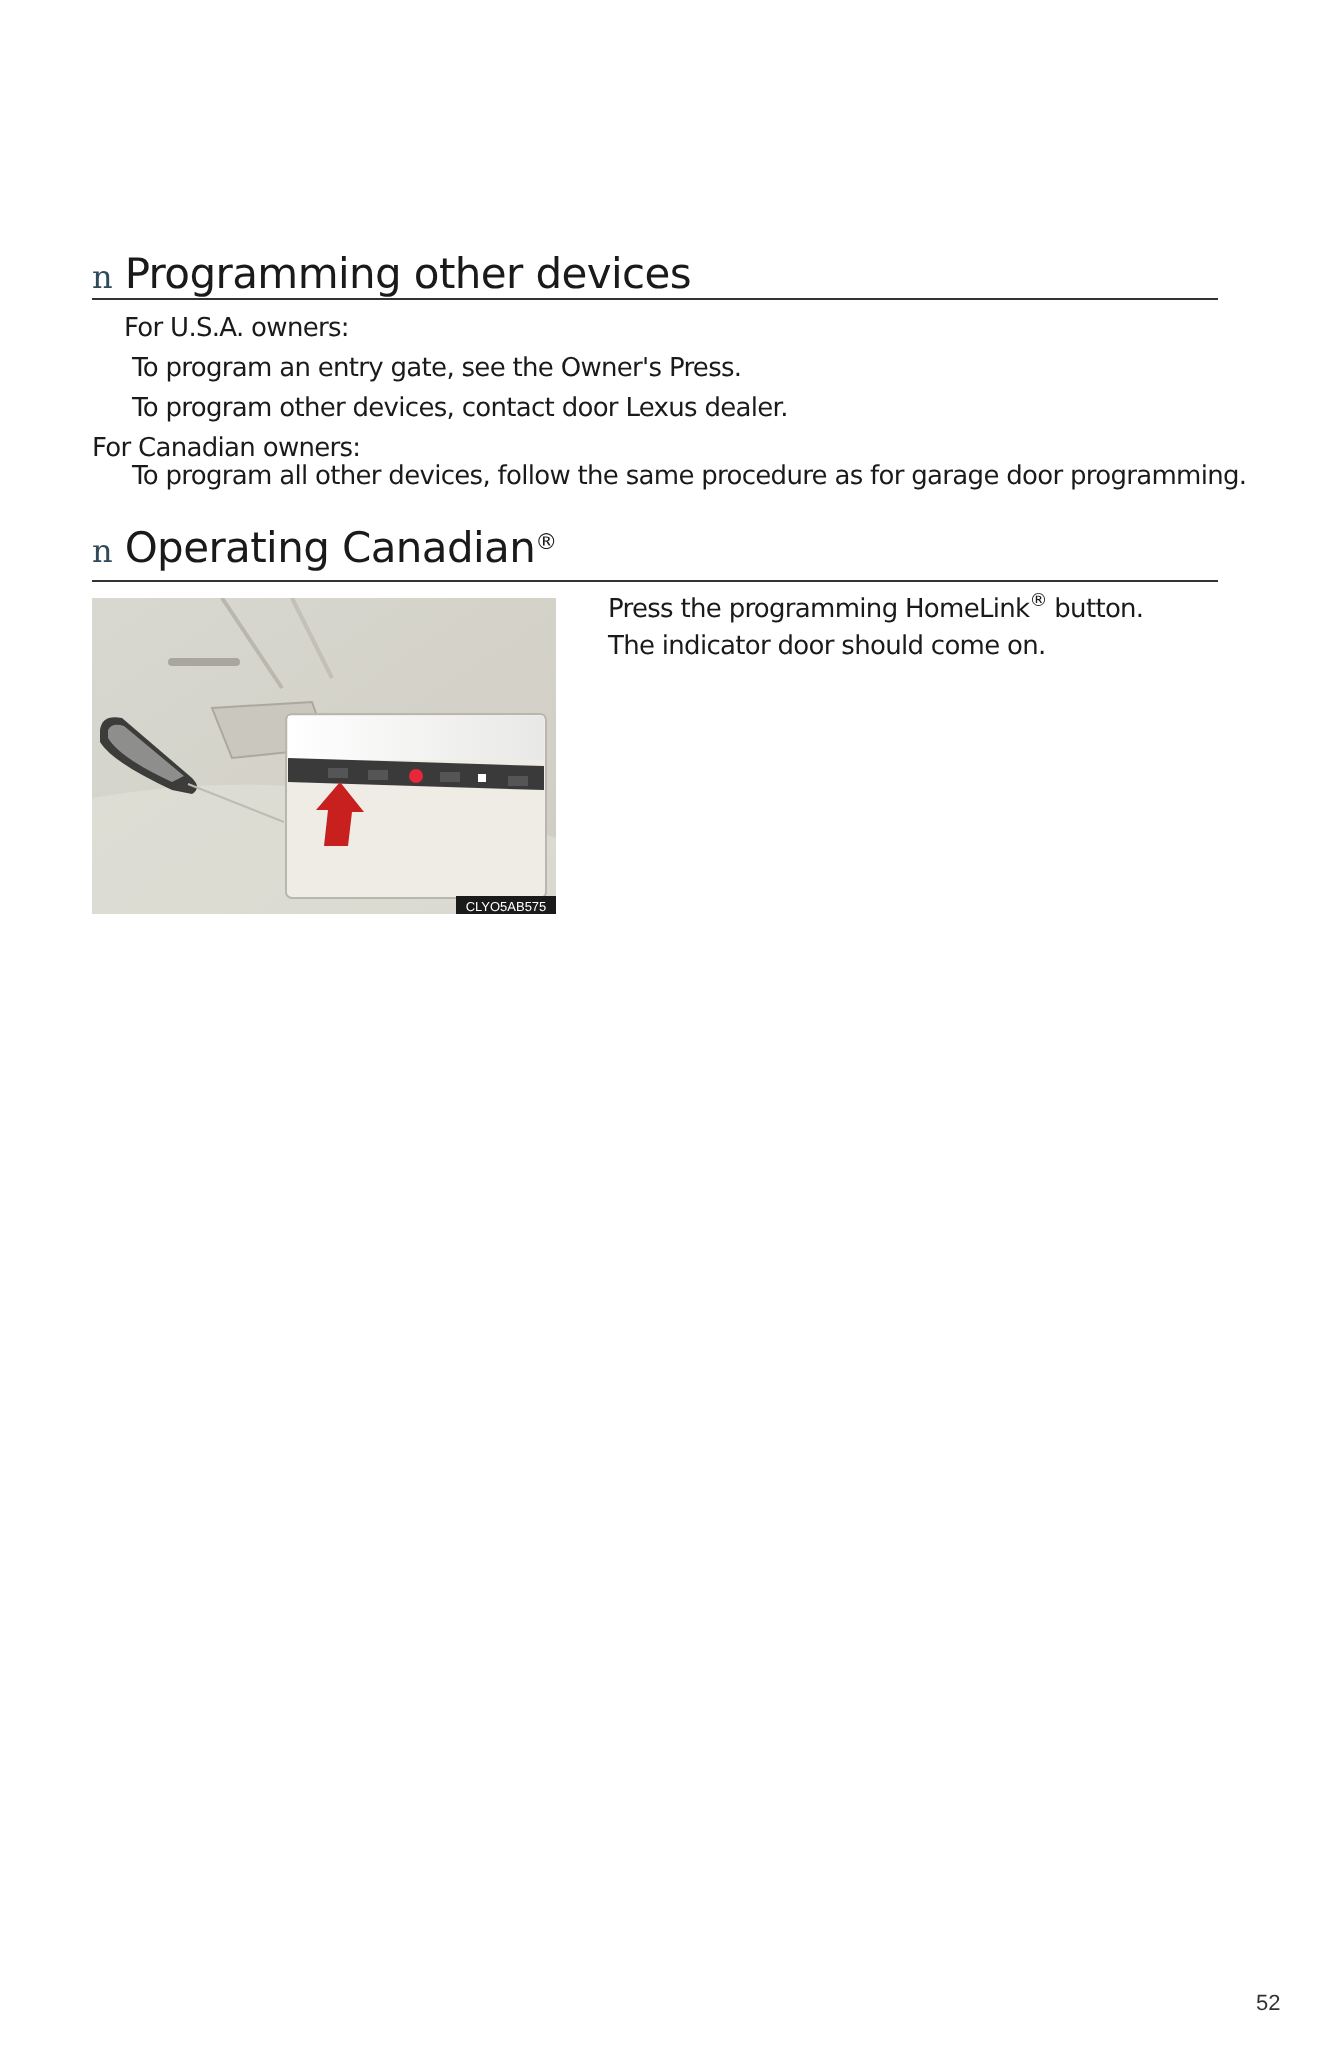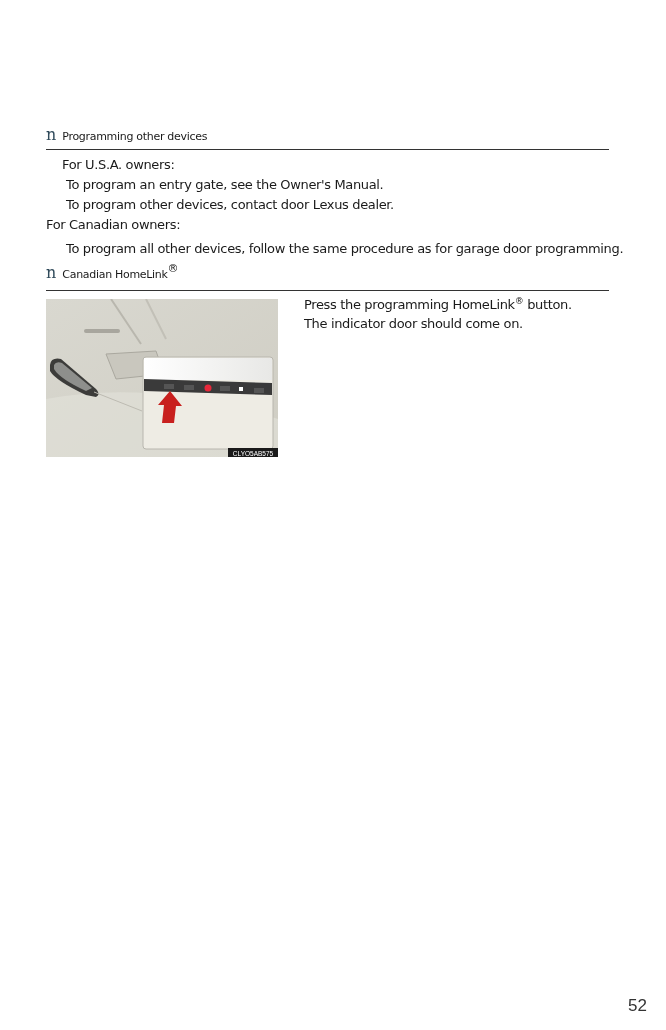--- a/index.html
+++ b/index.html
@@ -1,42 +1,42 @@
 <!DOCTYPE html>
 <html><head>
   <meta charset="utf-8">
   <style>
     html, body { margin: 0; padding: 0; background: #ffffff; }
     body { width: 666px; height: 1030px; position: relative; overflow: hidden;
       font-family: "DejaVu Sans", sans-serif; color: #1a1a1a; }
     .heading { position: absolute; left: 46px; width: 563px; border-bottom: 1px solid #333; }
     .heading .bullet { font-family: "DejaVu Serif", serif; color: #2f4a5a; font-size: 16px; margin-right: 6px; }
-    .heading .title { font-size: 11px; font-weight: 500; letter-spacing: -0.3px; }
+    .heading .title { font-size: 21px; font-weight: 500; letter-spacing: -0.3px; }
     .heading sup { font-size: 11px; }
     .line { position: absolute; font-size: 13px; letter-spacing: -0.35px; white-space: nowrap; }
     .indent { left: 66px; }
     .flush { left: 46px; }
     .illus { position: absolute; left: 46px; top: 299px; width: 232px; height: 158px; overflow: hidden; }
-    .page-num { position: absolute; left: 628px; top: 996px; font-family: "Liberation Sans", sans-serif; font-size: 17px; color: #333; }
+    .page-num { position: absolute; left: 628px; top: 996px; font-family: "Liberation Sans", sans-serif; font-size: 11px; color: #333; }
   </style>
 </head>
 <body>
 
 <div class="heading" style="top:125px; height:24px;">
   <span class="bullet">n</span><span class="title">Programming other devices</span>
 </div>
 
 <div class="line flush" style="top:157px;margin-left:16px;">For U.S.A. owners:</div>
-<div class="line indent" style="top:177px;">To program an entry gate, see the Owner's Manual.</div>
+<div class="line indent" style="top:177px;">To program an entry gate, see the Owner's Press.</div>
 <div class="line indent" style="top:197px;">To program other devices, contact door Lexus dealer.</div>
 <div class="line flush" style="top:217px;">For Canadian owners:</div>
-<div class="line indent" style="top:241px;">To program all other devices, follow the same procedure as for garage door programming.</div>
+<div class="line indent" style="top:231px;">To program all other devices, follow the same procedure as for garage door programming.</div>
 
 <div class="heading" style="top:262px; height:28px;">
-  <span class="bullet">n</span><span class="title">Canadian HomeLink</span><sup>®</sup>
+  <span class="bullet">n</span><span class="title">Operating Canadian</span><sup>®</sup>
 </div>
 
 <div class="line" style="left:304px; top:296px;">
   <span>Press the programming HomeLink</span><sup style="font-size:9px;">®</sup><span> button.</span>
 </div>
 <div class="line" style="left:304px; top:316px;">The indicator door should come on.</div>
 
 <div class="illus">
   <svg width="232" height="158" viewBox="0 0 232 158" xmlns="http://www.w3.org/2000/svg">
     <defs>

